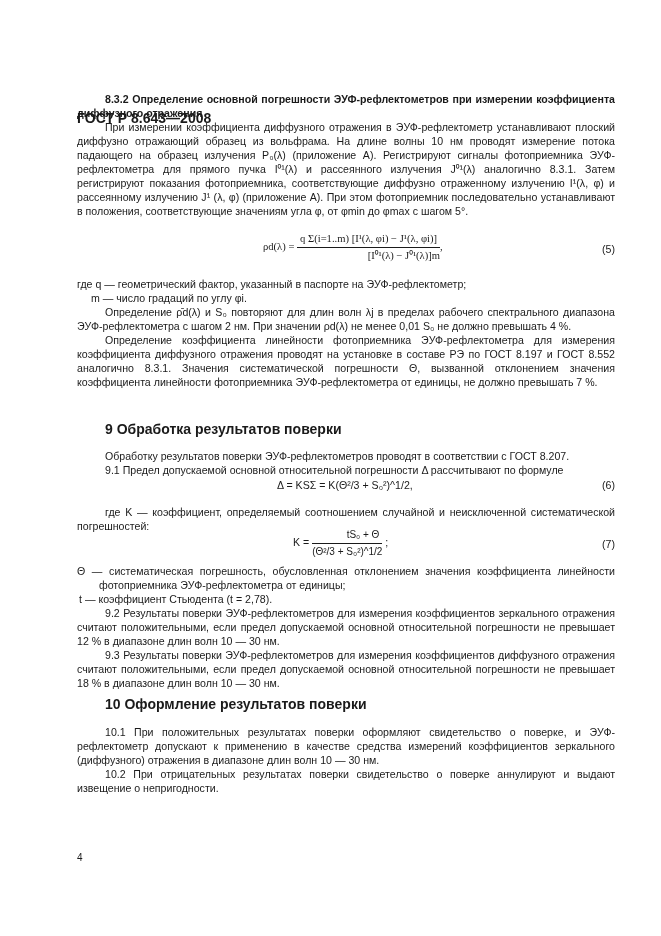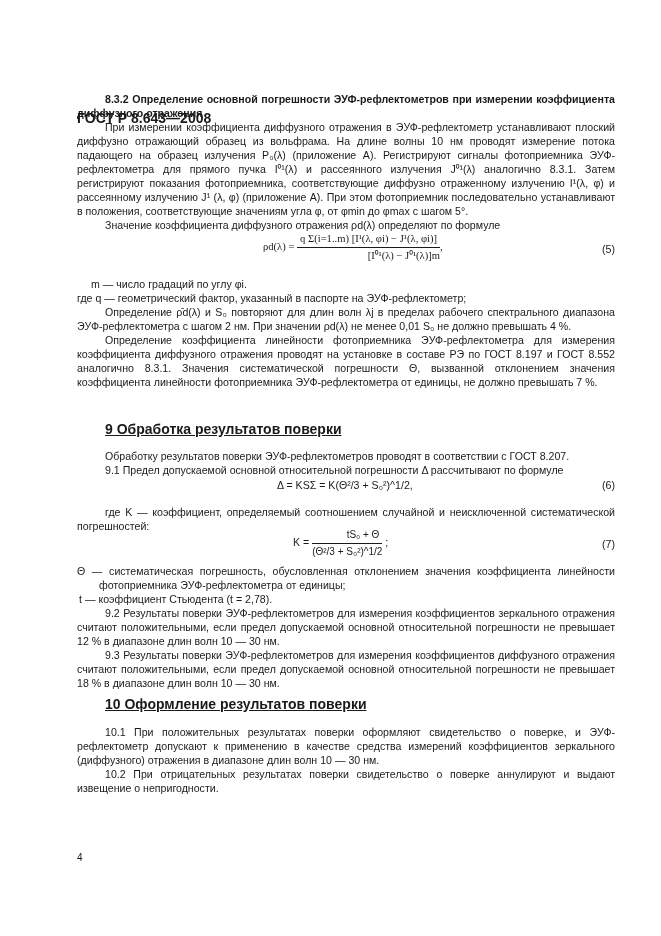--- a/index.html
+++ b/index.html
@@ -9,57 +9,56 @@
       font-size: 10.6px; line-height: 14px;
     }
     .page { position: absolute; left: 77px; top: 0; width: 538px; }
     .header { position: absolute; top: 63px; left: 0; font-weight: bold; font-size: 14px; margin-top: 48px; }
     .h832 { position: absolute; top: 92px; left: 0; width: 538px; font-weight: bold; text-indent: 28px; text-align: justify; }
     .p { text-align: justify; margin: 0; }
     .ind { text-indent: 28px; }
     .block { position: absolute; left: 0; width: 538px; }
     .formula { position: absolute; left: 0; width: 538px; }
     .fnum { position: absolute; right: 0; }
-    .h2 { position: absolute; left: 28px; font-weight: bold; font-size: 14px; text-decoration: underline; }
+    .h2 { position: absolute; left: 28px; font-weight: bold; font-size: 14px; }
     .serif { font-family: "Liberation Serif", serif; }
     .frac { display: inline-block; vertical-align: middle; text-align: right; }
     .frac .num { display: block; border-bottom: 1px solid #1a1a1a; padding: 0 3px 1px; }
     .frac .den { display: block; padding-top: 1px; }
     .defs { position: absolute; left: 0; width: 538px; }
     .hang { padding-left: 22px; text-indent: -22px; }
     .pageno { position: absolute; top: 851px; left: 0; font-size: 10px; }
   </style>
 </head>
 <body>
 
 <div class="page">
 
   <div class="header">ГОСТ Р 8.643—2008</div>
 
   <div class="h832">8.3.2 Определение основной погрешности ЭУФ-рефлектометров при измерении коэффициента диффузного отражения</div>
 
   <div class="block" style="top:120px;">
     <p class="p ind">При измерении коэффициента диффузного отражения в ЭУФ-рефлектометр устанавливают плоский диффузно отражающий образец из вольфрама. На длине волны 10 нм проводят измерение потока падающего на образец излучения P₀(λ) (приложение А). Регистрируют сигналы фотоприемника ЭУФ-рефлектометра для прямого пучка I⁰¹(λ) и рассеянного излучения J⁰¹(λ) аналогично 8.3.1. Затем регистрируют показания фотоприемника, соответствующие диффузно отраженному излучению I¹(λ, φ) и рассеянному излучению J¹ (λ, φ) (приложение А). При этом фотоприемник последовательно устанавливают в положения, соответствующие значениям угла φ, от φmin до φmax с шагом 5°.</p>
-    <p class="p ind">Значение коэффициента диффузного отражения ρd(λ) определяют по формуле</p>
   </div>
 
   <div class="formula" style="top:228px;">
     <div style="position:absolute; left:186px; top:4px;" class="serif">
       <span>ρd(λ) =</span>
       <span class="frac">
         <span class="num">q Σ(i=1..m) [I¹(λ, φi) − J¹(λ, φi)]</span>
         <span class="den">[I⁰¹(λ) − J⁰¹(λ)]m</span>
       </span>,
     </div>
     <span class="fnum" style="top:14px;">(5)</span>
   </div>
 
   <div class="block" style="top:277px;">
+    <p class="p">где q — геометрический фактор, указанный в паспорте на ЭУФ-рефлектометр;</p>
     <p class="p" style="padding-left:14px;">m — число градаций по углу φi.</p>
-    <p class="p">где q — геометрический фактор, указанный в паспорте на ЭУФ-рефлектометр;</p>
     <p class="p ind">Определение ρ̄d(λ) и S₀ повторяют для длин волн λj в пределах рабочего спектрального диапазона ЭУФ-рефлектометра с шагом 2 нм. При значении ρd(λ) не менее 0,01 S₀ не должно превышать 4 %.</p>
     <p class="p ind">Определение коэффициента линейности фотоприемника ЭУФ-рефлектометра для измерения коэффициента диффузного отражения проводят на установке в составе РЭ по ГОСТ 8.197 и ГОСТ 8.552 аналогично 8.3.1. Значения систематической погрешности Θ, вызванной отклонением значения коэффициента линейности фотоприемника ЭУФ-рефлектометра от единицы, не должно превышать 7 %.</p>
   </div>
 
   <div class="h2" style="top:422px;">9 Обработка результатов поверки</div>
 
   <div class="block" style="top:449px;">
     <p class="p ind">Обработку результатов поверки ЭУФ-рефлектометров проводят в соответствии с ГОСТ 8.207.</p>
     <p class="p ind">9.1 Предел допускаемой основной относительной погрешности Δ рассчитывают по формуле</p>
   </div>

